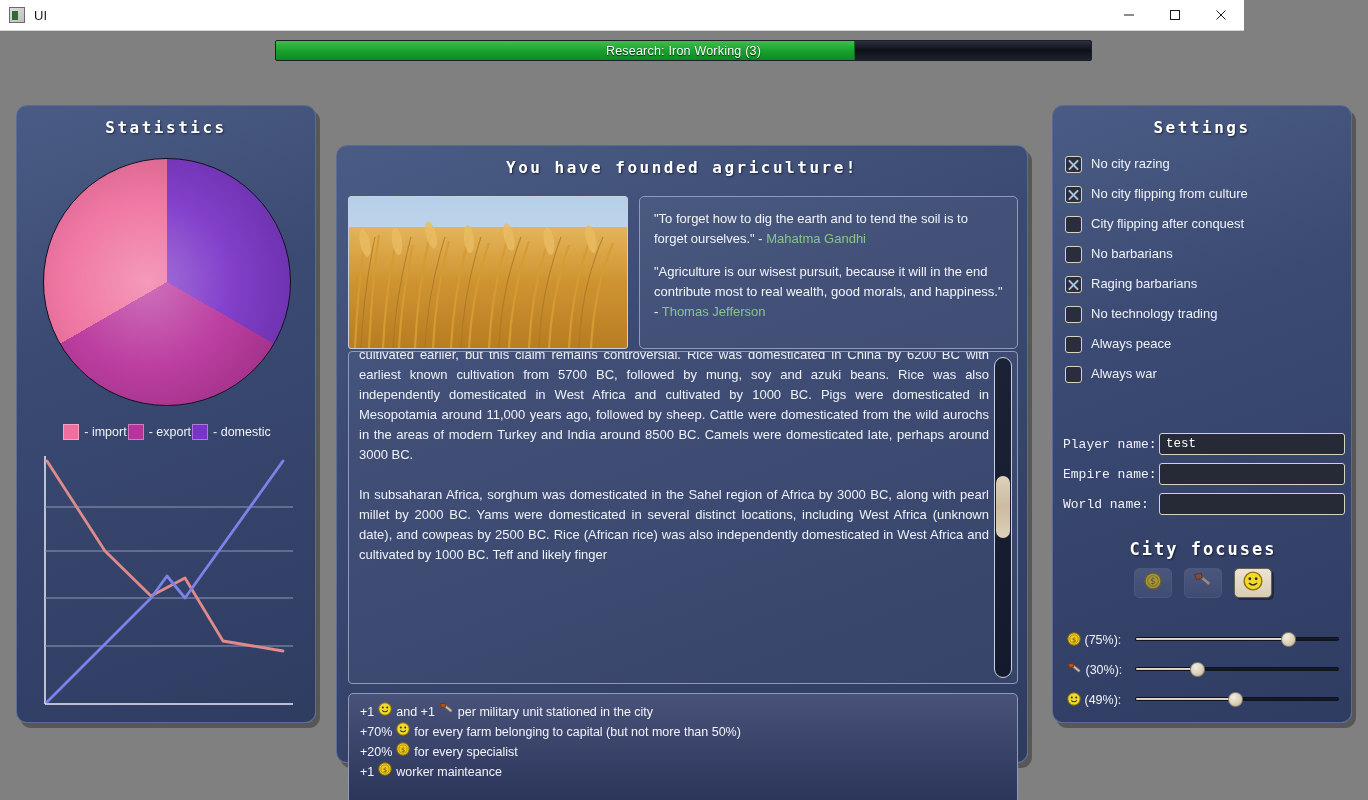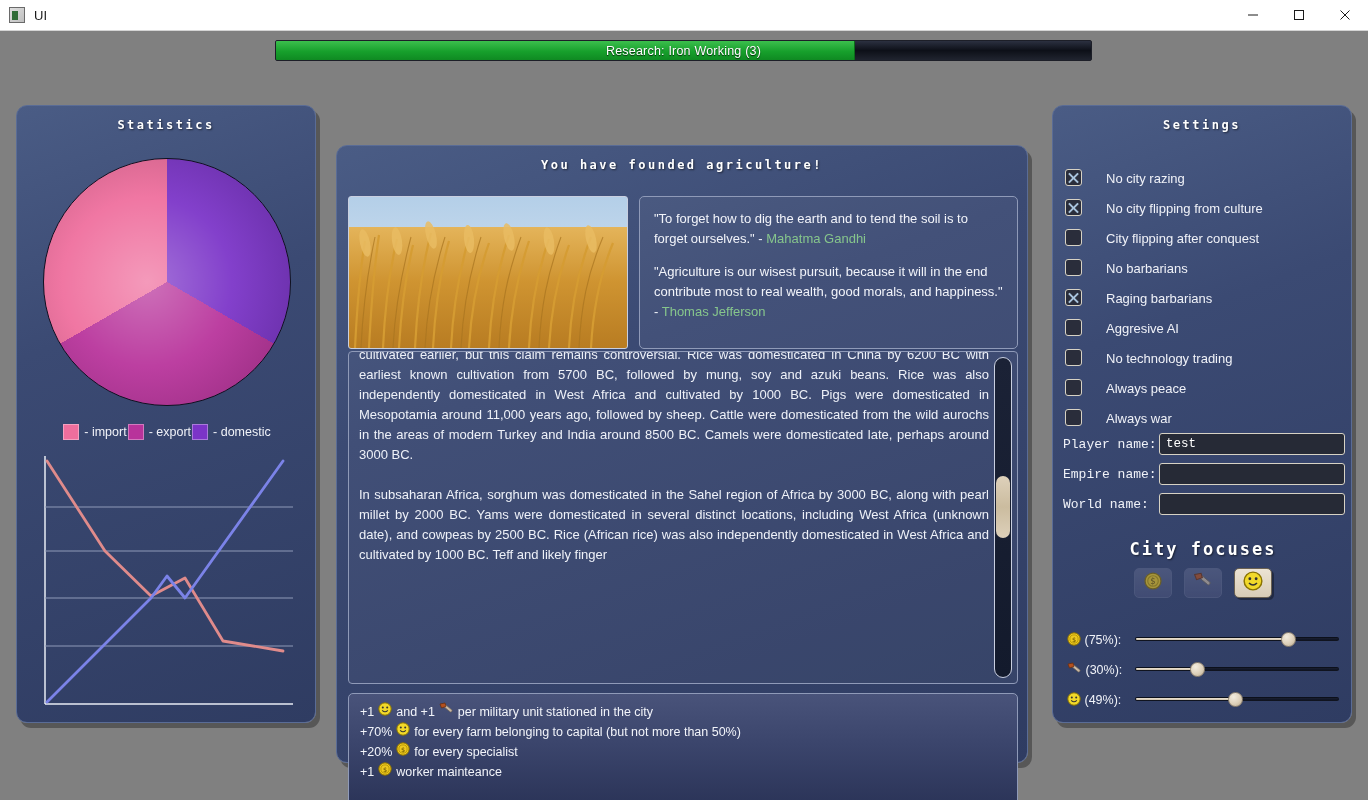--- a/index.html
+++ b/index.html
@@ -7,21 +7,21 @@
     width: 1368px; height: 800px;
     font-family: "Liberation Sans", sans-serif;
     overflow: hidden;
     background: #808080;
   }
 
   
   #os-window { position: absolute; inset: 0; background: #808080; }
 
   #titlebar {
-    position: absolute; left: 0; top: 0; width: 1368px; height: 31px;
+    position: absolute; left: 0; top: 0; width: 1244px; height: 31px;
     background: #ffffff; border-bottom: 1px solid #d4d4d4;
     display: flex; align-items: center;
   }
   #titlebar-icon {
     width: 16px; height: 16px; margin-left: 9px; margin-right: 9px;
     background: linear-gradient(135deg,#dfdfdf 0%,#bfbfbf 100%);
     border: 1px solid #6a6a6a; position: relative;
   }
   #titlebar-icon::after {
     content: ""; position: absolute; left: 2px; top: 3px;
@@ -58,21 +58,21 @@
     background: linear-gradient(160deg,#4a5c85 0%,#3b4a73 35%,#2f3c62 100%);
     border: 1px solid #5a6c96;
     border-radius: 11px;
     box-shadow: 4px 5px 0 rgba(0,0,0,.32);
     color: #eef1f8;
   }
   .panel-title {
     text-align: center;
     font-family: "DejaVu Sans Mono", monospace;
     font-weight: bold;
-    font-size: 12px;
+    font-size: 16px;
     letter-spacing: 2.5px;
     color: #ffffff;
     text-shadow: 1px 1px 2px rgba(0,0,0,.55);
   }
 
   
   #panel-stats { left: 16px; top: 105px; width: 300px; height: 618px; }
   #stats-title { margin-top: 12px; }
 
   #pie-wrap { position: absolute; left: 26px; top: 52px; width: 248px; height: 248px; }
@@ -164,21 +164,21 @@
     color: #4a3c27; font-size: 13px; font-weight: bold;
     display: flex; align-items: center; justify-content: center;
     box-shadow: 2px 2px 0 rgba(0,0,0,.35);
   }
 
   
   #panel-settings { left: 1052px; top: 105px; width: 300px; height: 618px; }
   #settings-title { margin-top: 12px; }
 
   #checklist { position: absolute; left: 12px; top: 50px; width: 278px; }
-  .cb-row { display: flex; align-items: flex-end; height: 30px; gap: 24px; }
+  .cb-row { display: flex; align-items: flex-start; height: 30px; gap: 9px; }
   .cb {
     width: 17px; height: 17px; flex: none; position: relative;
     background: #2a2d3b; border: 1px solid #d7d2c4; border-radius: 3px;
   }
   .cb.checked::before, .cb.checked::after {
     content: ""; position: absolute; left: 1px; top: 7px; width: 13px; height: 2px;
     background: #a9c4dd;
   }
   .cb.checked::before { transform: rotate(45deg); }
   .cb.checked::after  { transform: rotate(-45deg); }
@@ -453,24 +453,20 @@
       <div class="cb-row">
         <span class="cb"></span>
         <span class="cb-label">No barbarians</span>
       </div>
       <div class="cb-row">
         <span class="cb checked"></span>
         <span class="cb-label">Raging barbarians</span>
       </div>
       <div class="cb-row">
         <span class="cb"></span>
-        <span class="cb-label">Aggresive AI</span>
-      </div>
-      <div class="cb-row">
-        <span class="cb"></span>
         <span class="cb-label">No technology trading</span>
       </div>
       <div class="cb-row">
         <span class="cb"></span>
         <span class="cb-label">Always peace</span>
       </div>
       <div class="cb-row">
         <span class="cb"></span>
         <span class="cb-label">Always war</span>
       </div>

